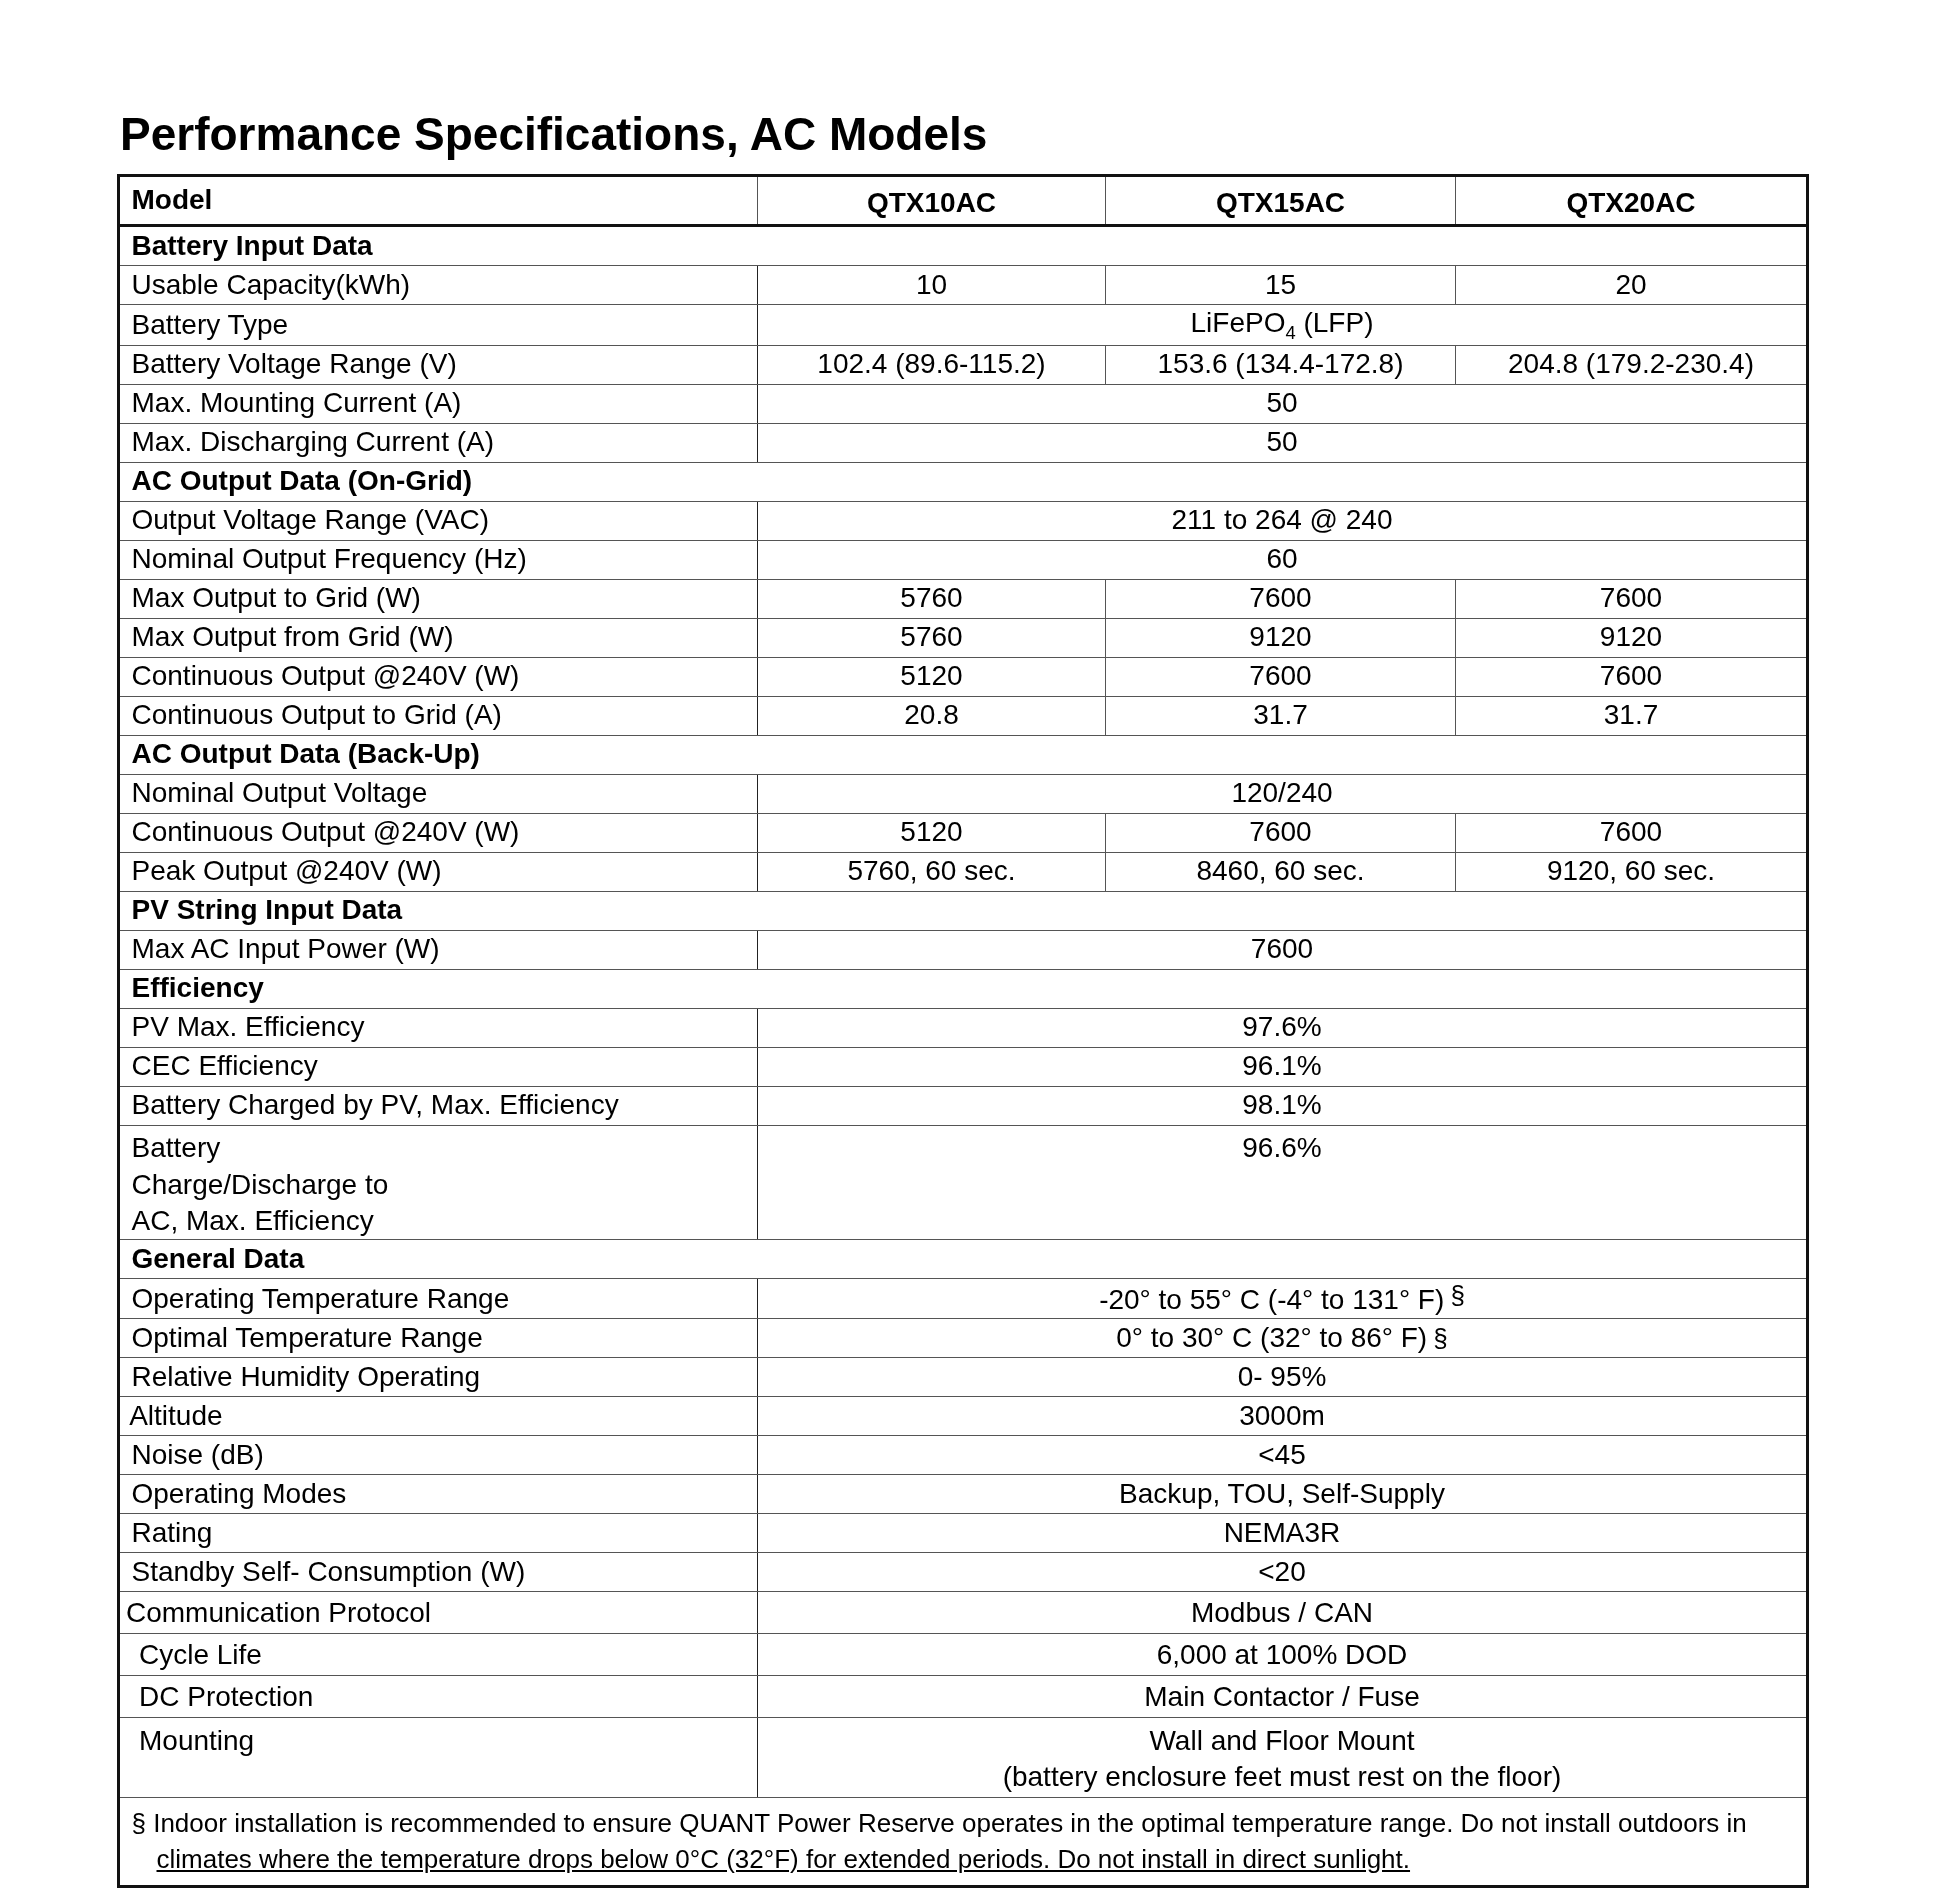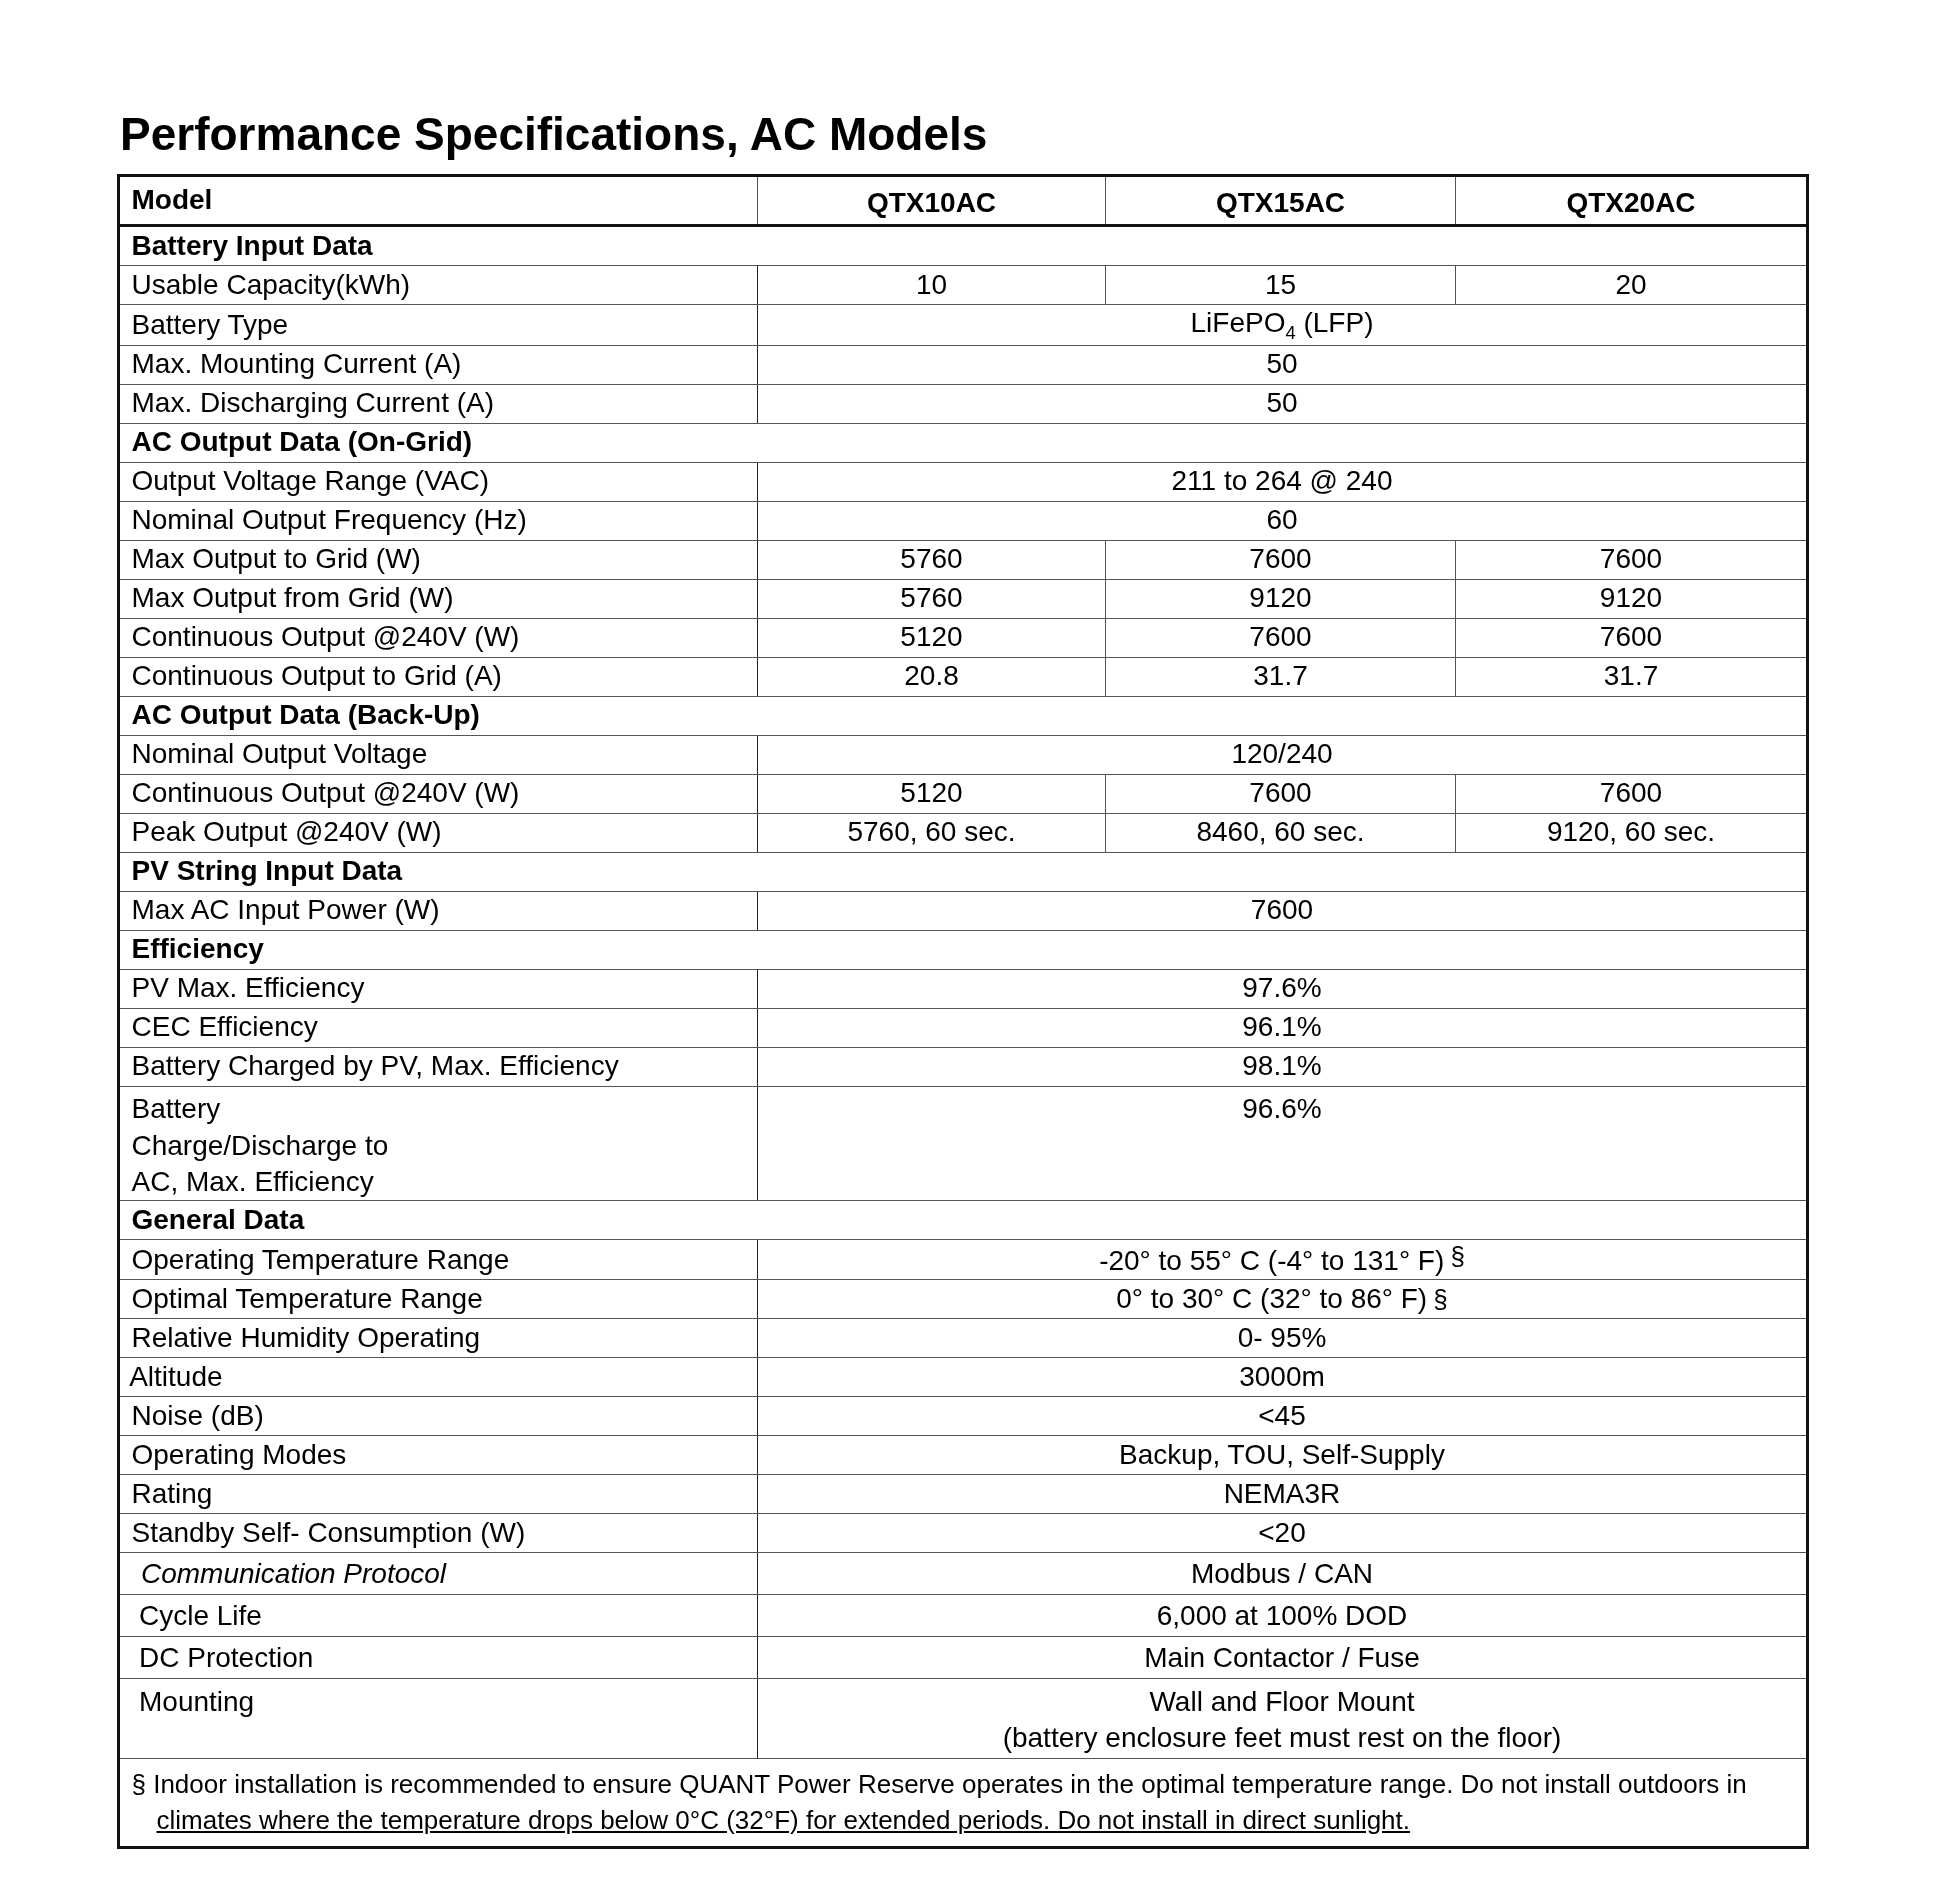--- a/index.html
+++ b/index.html
@@ -47,20 +47,26 @@
     <td class="lbl">Usable Capacity(kWh)</td>
     <td class="v">10</td>
     <td class="v">15</td>
     <td class="v">20</td>
   </tr>
   <tr>
     <td class="lbl">Battery Type</td>
     <td class="v" colspan="3"><span>LiFePO</span><sub>4</sub><span> (LFP)</span></td>
   </tr>
   <tr>
+    <td class="lbl">Battery Voltage Range (V)</td>
+    <td class="v">102.4 (89.6-115.2)</td>
+    <td class="v">153.6 (134.4-172.8)</td>
+    <td class="v">204.8 (179.2-230.4)</td>
+  </tr>
+  <tr>
     <td class="lbl">Max. Mounting Current (A)</td>
     <td class="v" colspan="3">50</td>
   </tr>
   <tr>
     <td class="lbl">Max. Discharging Current (A)</td>
     <td class="v" colspan="3">50</td>
   </tr>
 
   <tr class="sec">
     <td colspan="4">AC Output Data (On-Grid)</td>
@@ -175,21 +181,21 @@
   </tr>
   <tr>
     <td class="lbl">Rating</td>
     <td class="v" colspan="3">NEMA3R</td>
   </tr>
   <tr>
     <td class="lbl">Standby Self- Consumption (W)</td>
     <td class="v" colspan="3">&lt;20</td>
   </tr>
   <tr>
-    <td class="lbl" style="padding-left:21px;height:41px;font-style:italic;">Communication Protocol</td>
+    <td class="lbl" style="padding-left:6px;height:41px;">Communication Protocol</td>
     <td class="v" colspan="3">Modbus / CAN</td>
   </tr>
   <tr>
     <td class="lbl" style="padding-left:19px;height:41px;">Cycle Life</td>
     <td class="v" colspan="3">6,000 at 100% DOD</td>
   </tr>
   <tr>
     <td class="lbl" style="padding-left:19px;height:41px;">DC Protection</td>
     <td class="v" colspan="3">Main Contactor / Fuse</td>
   </tr>

